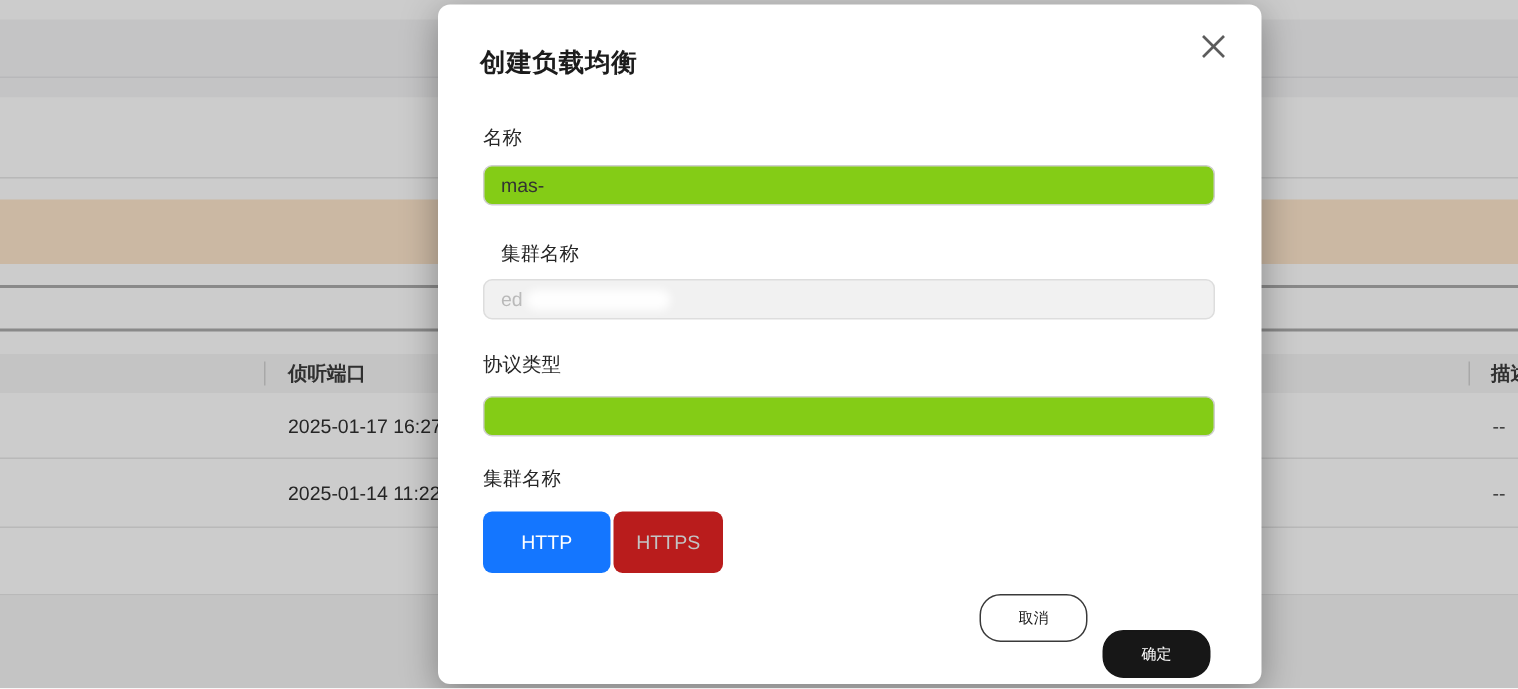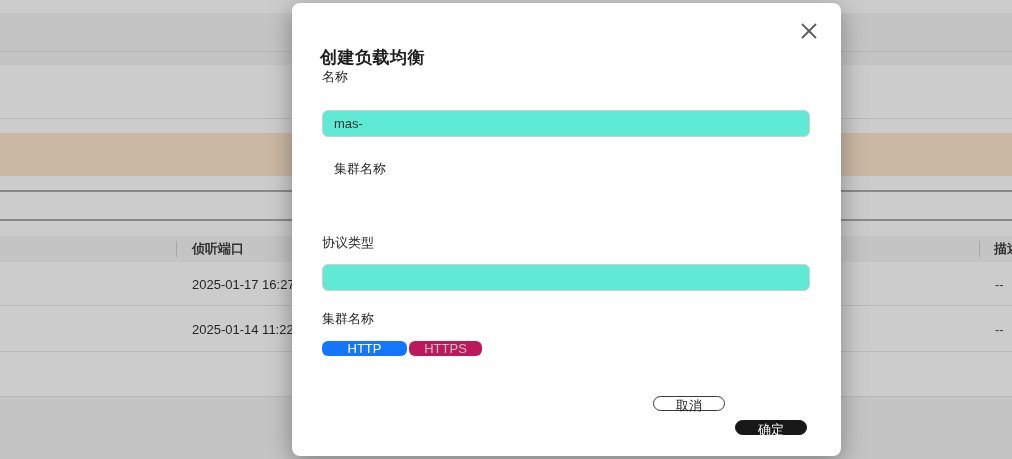--- a/index.html
+++ b/index.html
@@ -34,48 +34,48 @@
   .cell-time { position:absolute; left:192px; top:50%; transform:translateY(-50%); white-space:nowrap; }
   .cell-desc { position:absolute; left:995px; top:50%; transform:translateY(-50%); color:#4a4a4a; }
   .band-footer { top:397px; height:62px; background:#f5f5f6; }
 
   
   .overlay { position:absolute; inset:0; background:rgba(0,0,0,0.2); }
 
   
   .modal { position:absolute; left:292px; top:3px; width:549px; height:453px;
            background:#ffffff; border-radius:8px; box-shadow:0 6px 24px rgba(0,0,0,0.35); }
-  .modal-title { position:absolute; left:28px; top:27px; font-size:17px; font-weight:700; color:#1c1c1c; letter-spacing:0.5px;margin-top:16px; }
+  .modal-title { position:absolute; left:28px; top:27px; font-size:17px; font-weight:700; color:#1c1c1c; letter-spacing:0.5px; }
   .modal-close { position:absolute; top:15px; right:19px; width:26px; height:26px; background:none; border:none;
                  cursor:pointer; display:flex; align-items:center; justify-content:center; }
 
   .fld-label { position:absolute; left:30px; font-size:13px; color:#262626; }
-  .lbl-name     { top:65px; }
+  .lbl-name     { top:80px; }
   .lbl-cluster  { top:157px;margin-left:12px; }
   .lbl-port     { top:231px; }
   .lbl-protocol { top:307px; }
 
   .txt-input { position:absolute; left:30px; width:488px; height:27px; border:1px solid #cfcfcf; border-radius:6px;
-               padding:0 11px; font-size:13px; color:#333; font-family:"Liberation Sans", sans-serif; background:#5eead4; outline:none; }
+               padding:0 11px; font-size:13px; color:#333; font-family:"Liberation Sans", sans-serif; background:#84cc16; outline:none; }
   .in-name { top:107px; }
   .in-port { top:261px; }
 
   .input-disabled { position:absolute; left:30px; top:183px; width:488px; height:27px; background:#f1f1f1;
                     border:1px solid #ddd; border-radius:6px; display:flex; align-items:center; padding:0 11px;
                     font-size:13px; color:#b9b9b9; }
   .redacted { display:inline-block; width:96px; height:14px; margin-left:3px; border-radius:7px;
               background:rgba(255,255,255,0.92); filter:blur(3px); }
 
   .seg-group { position:absolute; left:30px; top:338px; display:flex; gap:2px; }
-  .seg-btn { height:15px; border:none; border-radius:6px; font-size:13px; font-family:"Liberation Sans", sans-serif; cursor:pointer; }
+  .seg-btn { height:41px; border:none; border-radius:6px; font-size:13px; font-family:"Liberation Sans", sans-serif; cursor:pointer; }
   .seg-http  { width:85px; background:#1476ff; color:#ffffff; font-weight:500; }
-  .seg-https { width:73px; background:#be185d; color:#c3c3c3; cursor:default; }
+  .seg-https { width:73px; background:#b91c1c; color:#c3c3c3; cursor:default; }
 
   .modal-footer { position:absolute; right:34px; top:393px; display:flex; gap:10px; }
-  .btn { height:15px; width:72px; border-radius:14px; font-size:13px; font-family:Liberation Sans, sans-serif; cursor:pointer; }
+  .btn { height:32px; width:72px; border-radius:14px; font-size:10px; font-family:Liberation Sans, sans-serif; cursor:pointer; }
   .btn-cancel  { background:#ffffff; border:1px solid #3a3a3a; color:#1a1a1a; }
   .btn-confirm { background:#171717; border:1px solid #171717; color:#ffffff; font-weight:500;margin-top:24px; }
 </style>
 </head>
 <body>
 
 <div class="screen">
 
   <div class="bg">
     <div class="band band-top1"></div>
@@ -119,20 +119,24 @@
           <line x1="3" y1="3" x2="17" y2="17" stroke="#5c5c5c" stroke-width="1.8"></line>
           <line x1="17" y1="3" x2="3" y2="17" stroke="#5c5c5c" stroke-width="1.8"></line>
         </svg>
       </span>
     </button>
 
     <div class="fld-label lbl-name">名称</div>
     <input class="txt-input in-name" type="text" value="mas-" style="">
 
     <div class="fld-label lbl-cluster">集群名称</div>
+    <div class="input-disabled">
+      <span>ed</span>
+      <span class="redacted"></span>
+    </div>
 
     <div class="fld-label lbl-port">协议类型</div>
     <input class="txt-input in-port" type="text" value="" style="">
 
     <div class="fld-label lbl-protocol">集群名称</div>
     <div class="seg-group">
       <button class="seg-btn seg-http">HTTP</button>
       <button class="seg-btn seg-https">HTTPS</button>
     </div>
 

